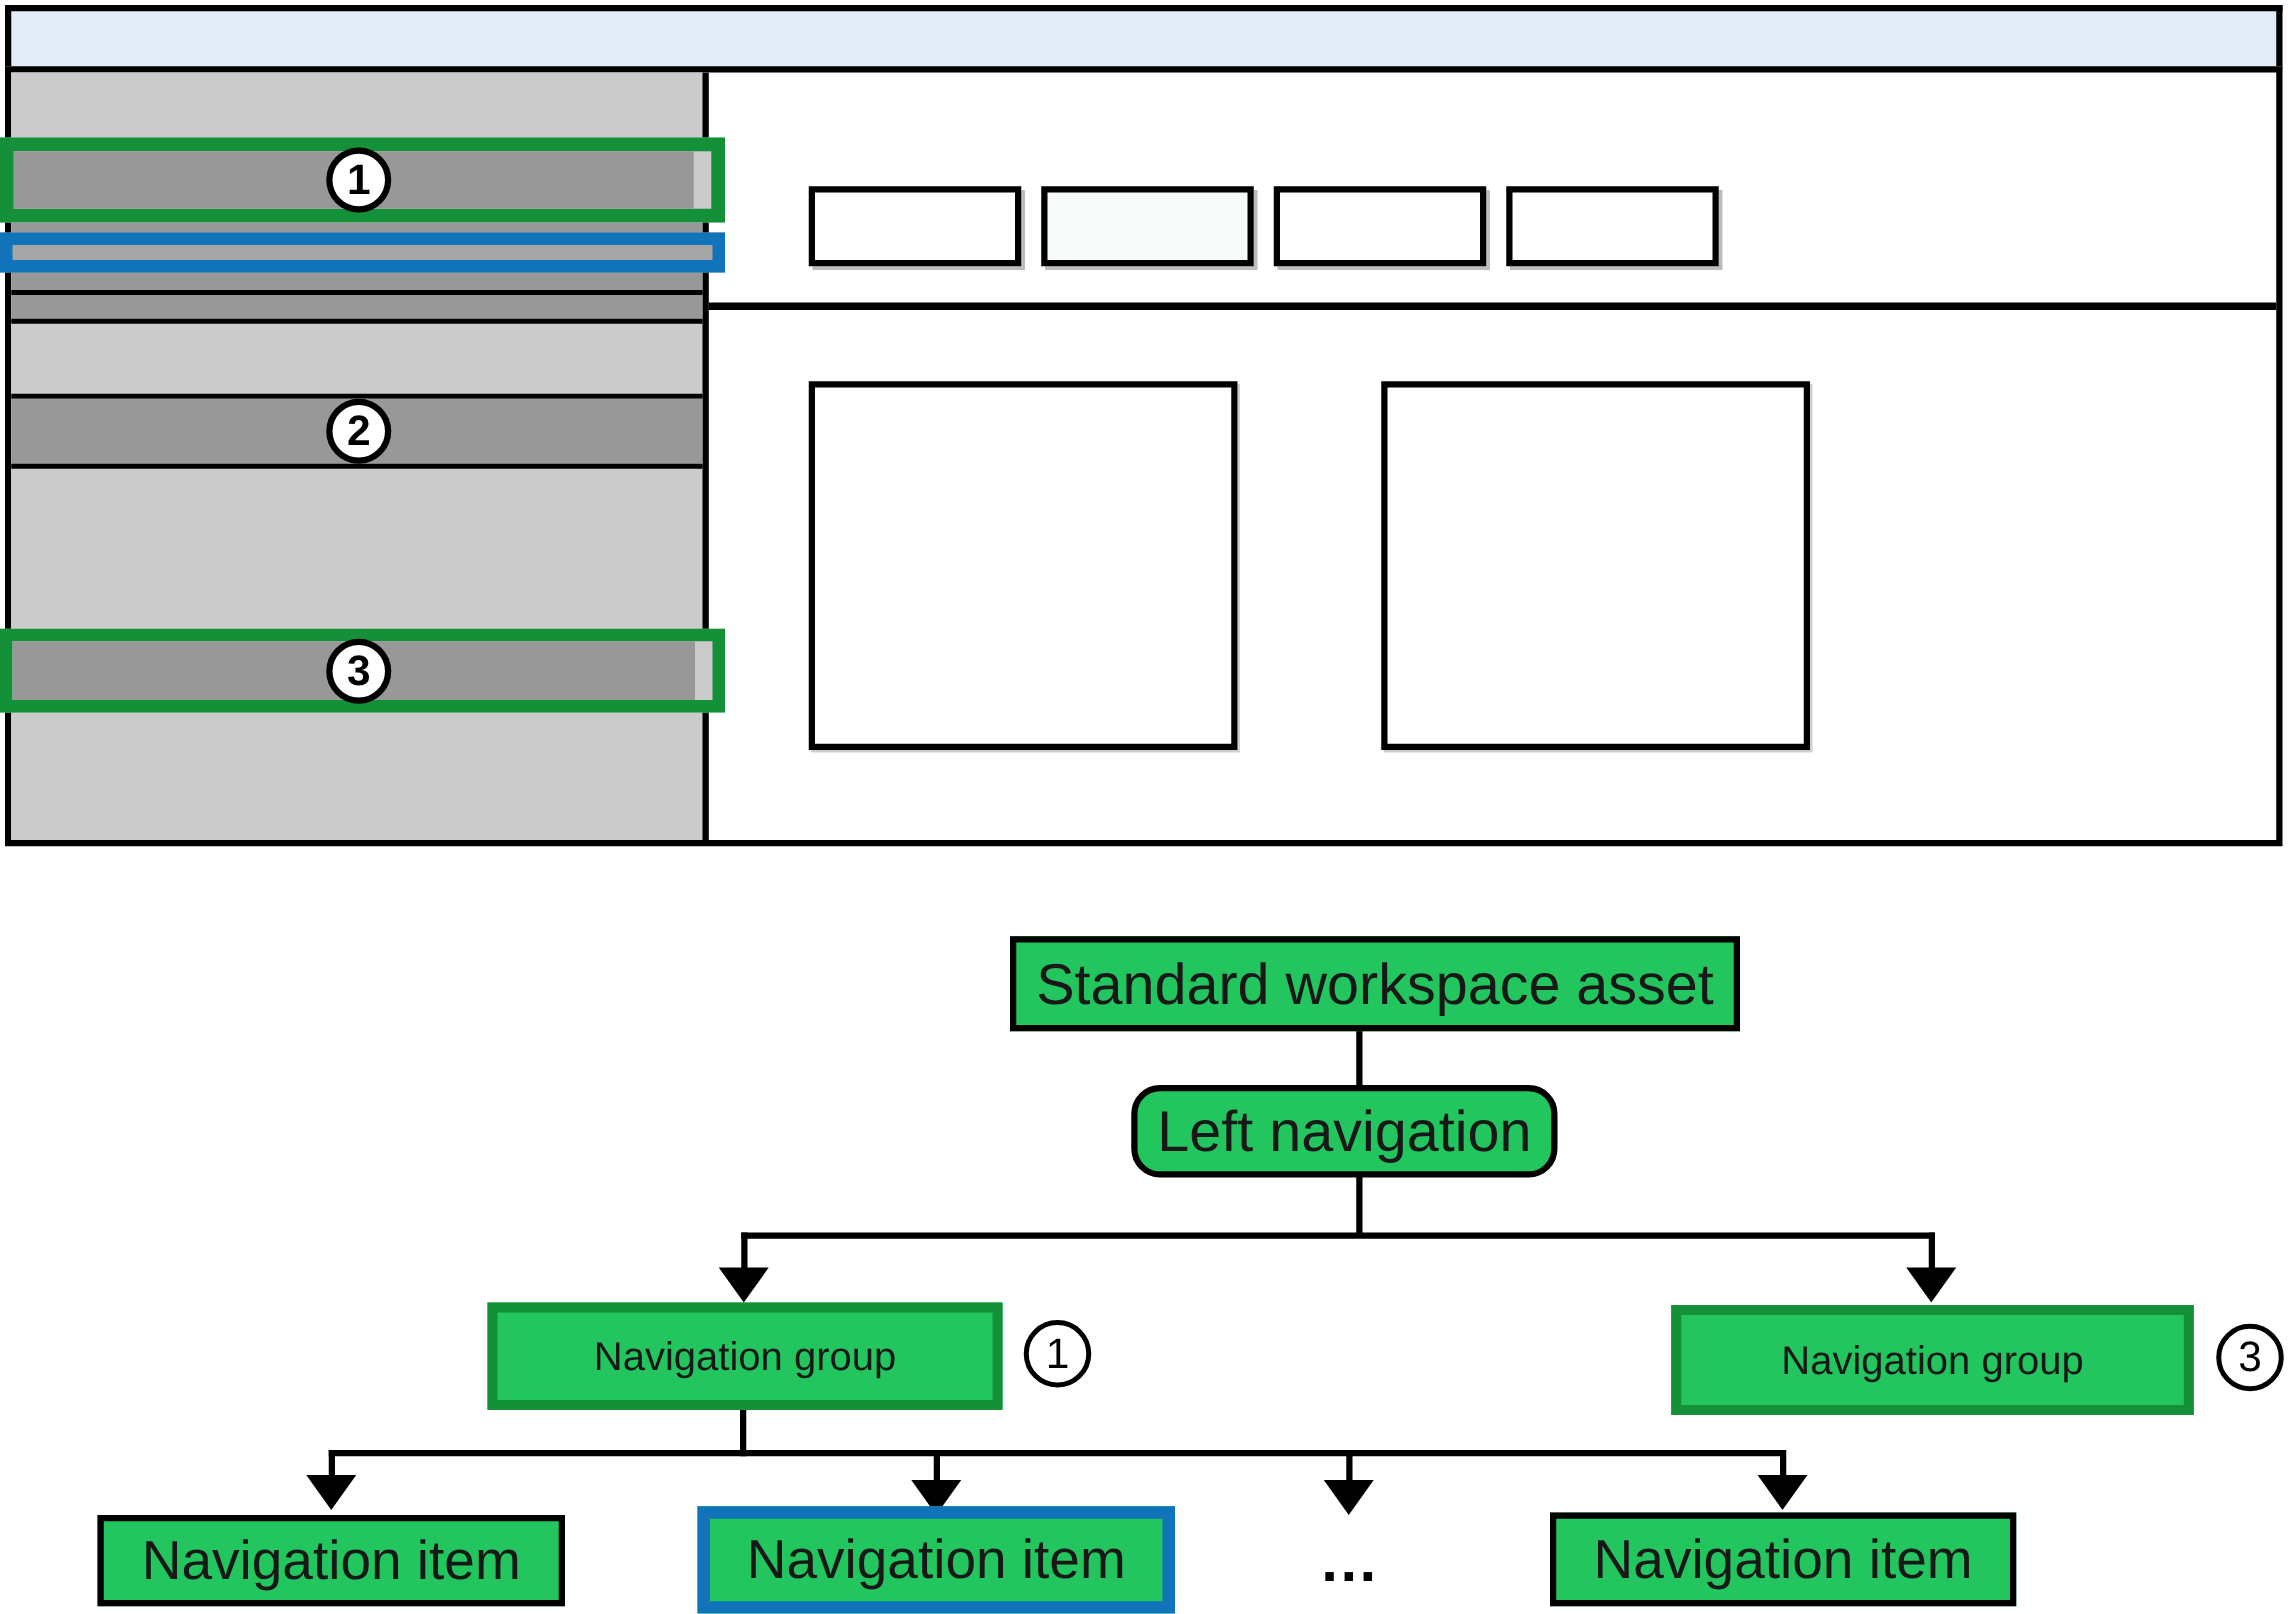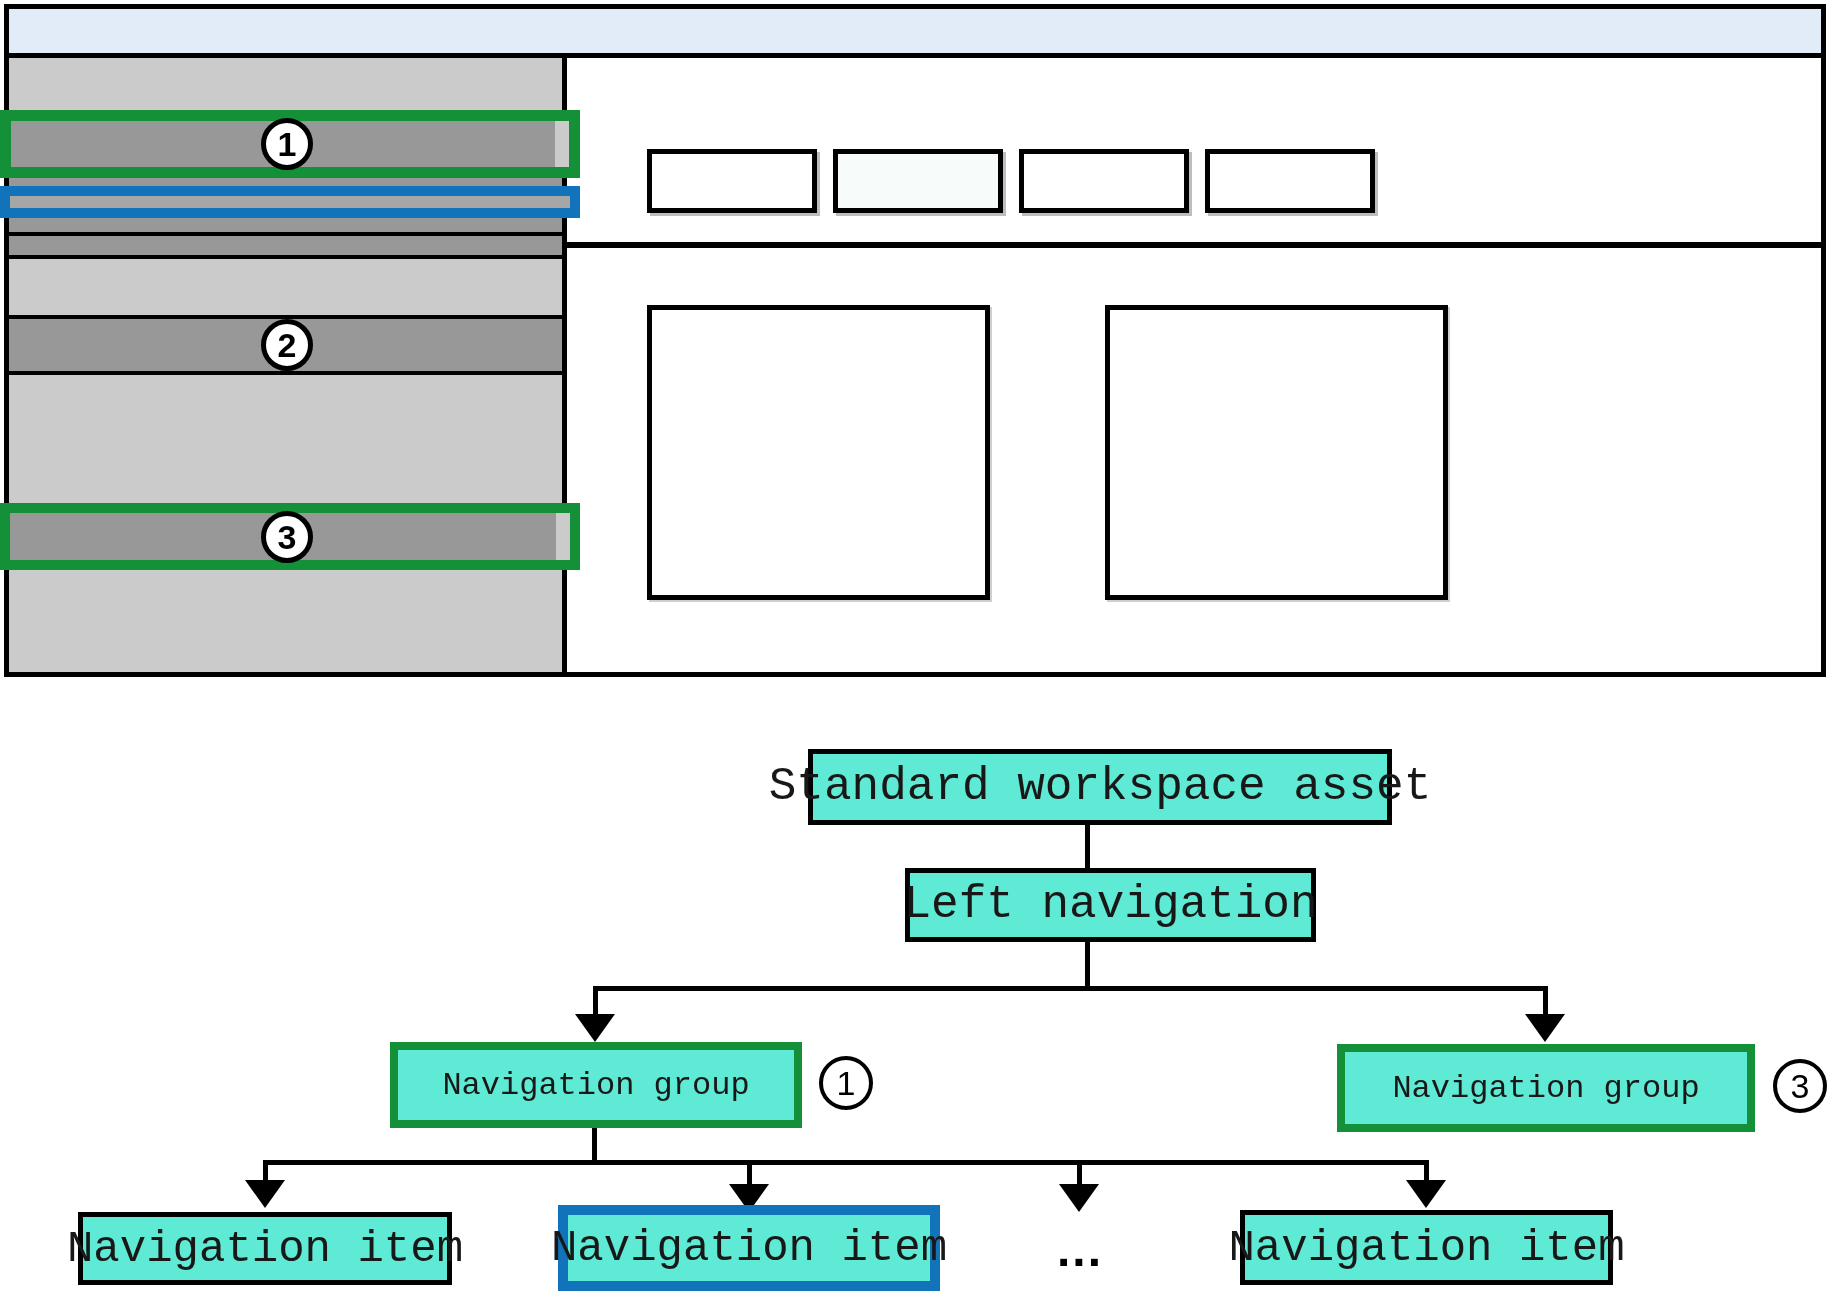--- a/index.html
+++ b/index.html
@@ -26,22 +26,22 @@
   .wf-circle{width:52px;height:52px;border:5px solid #000;border-radius:50%;background:#fff;
     display:flex;align-items:center;justify-content:center;font-size:34px;font-weight:600;color:#000;z-index:5;}
 
   .content-tab{top:91px;width:170px;height:64px;background:#fff;border:5px solid #000;
     box-shadow:3px 3px 0 #bdbdbd;}
   .content-sep{left:558px;top:184px;width:1254px;height:6px;background:#000;}
   .content-card{top:247px;width:343px;height:295px;background:#fff;border:5px solid #000;
     box-shadow:2px 2px 0 #cfcfcf;}
 
   
-  .tnode{display:flex;align-items:center;justify-content:center;background:#5eead4;
-    border:5px solid #000;font-size:46px;color:var(--text);white-space:nowrap;font-family:Liberation Mono, monospace;}
+  .tnode{display:flex;align-items:center;justify-content:center;background:#22c55e;
+    border:5px solid #000;font-size:46px;color:var(--text);white-space:nowrap;}
   .tnode.green{border:8px solid var(--green);font-size:32px;}
   .tnode.blue{border:10px solid var(--blue);font-size:44px;}
   .tree-circle{width:54px;height:54px;border:4px solid #000;border-radius:50%;background:#fff;
     display:flex;align-items:center;justify-content:center;font-size:34px;color:#000;}
   .conn{background:#000;}
   .arrow{width:0;height:0;border-left:20px solid transparent;border-right:20px solid transparent;
     border-top:28px solid #000;}
   .dots{font-size:48px;font-weight:700;letter-spacing:2px;color:#000;}
 </style>
 </head>
@@ -101,21 +101,21 @@
   <div class="abs conn" style="left:263px;top:1160px;width:5px;height:22px;"></div>
   <div class="abs arrow" style="left:245px;top:1180px;"></div>
   <div class="abs conn" style="left:747px;top:1160px;width:5px;height:26px;"></div>
   <div class="abs arrow" style="left:729px;top:1184px;"></div>
   <div class="abs conn" style="left:1077px;top:1160px;width:5px;height:26px;"></div>
   <div class="abs arrow" style="left:1059px;top:1184px;"></div>
   <div class="abs conn" style="left:1424px;top:1160px;width:5px;height:22px;"></div>
   <div class="abs arrow" style="left:1406px;top:1180px;"></div>
 
   <div class="abs tnode" style="left:808px;top:749px;width:584px;height:76px;">Standard workspace asset</div>
-  <div class="abs tnode" style="left:905px;top:868px;width:411px;height:74px;">Left navigation</div>
+  <div class="abs tnode" style="left:905px;top:868px;width:341px;height:74px;border-radius:23px;">Left navigation</div>
 
   <div class="abs tnode green" style="left:390px;top:1042px;width:412px;height:86px;">Navigation group</div>
   <div class="abs tree-circle" style="left:819px;top:1056px;">1</div>
 
   <div class="abs tnode green" style="left:1337px;top:1044px;width:418px;height:88px;">Navigation group</div>
   <div class="abs tree-circle" style="left:1773px;top:1059px;">3</div>
 
   <div class="abs tnode" style="left:78px;top:1212px;width:374px;height:73px;font-size:44px;">Navigation item</div>
   <div class="abs tnode blue" style="left:558px;top:1205px;width:382px;height:86px;">Navigation item</div>
   <div class="abs dots" style="left:1045px;top:1222px;width:70px;text-align:center;">...</div>

